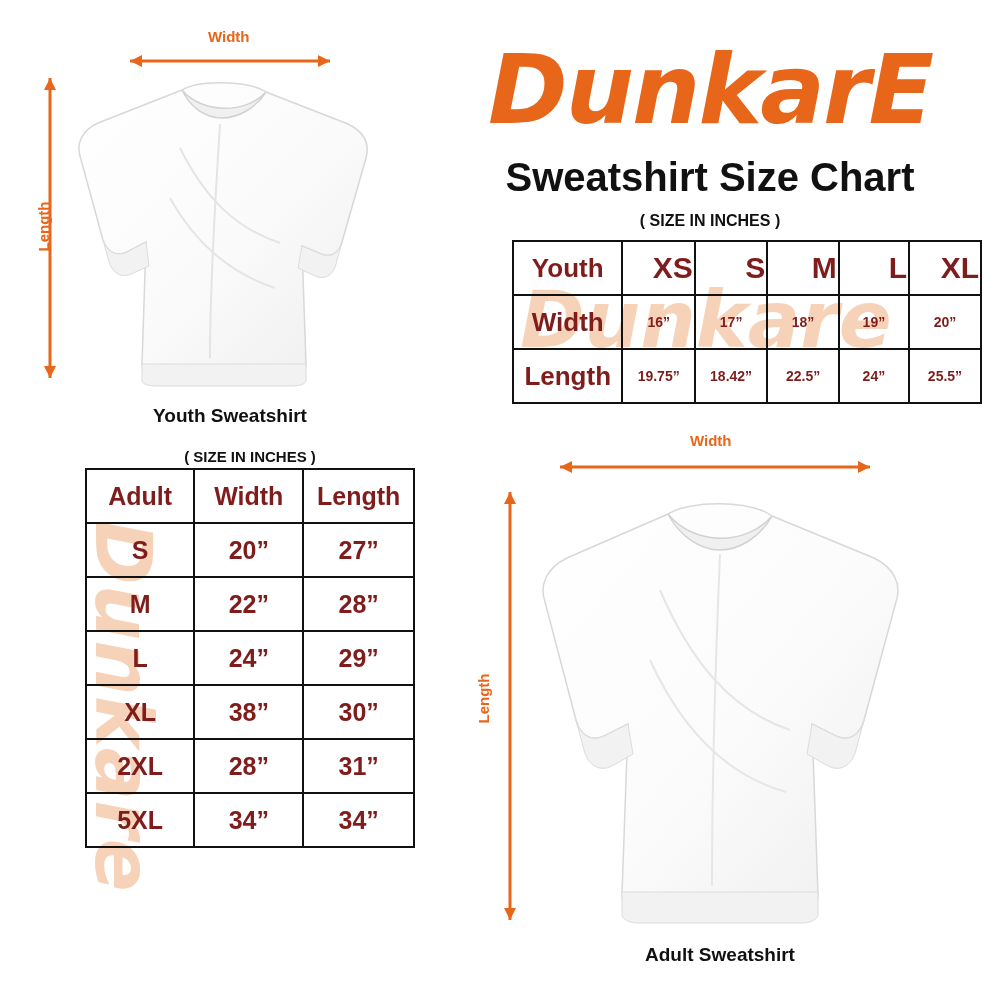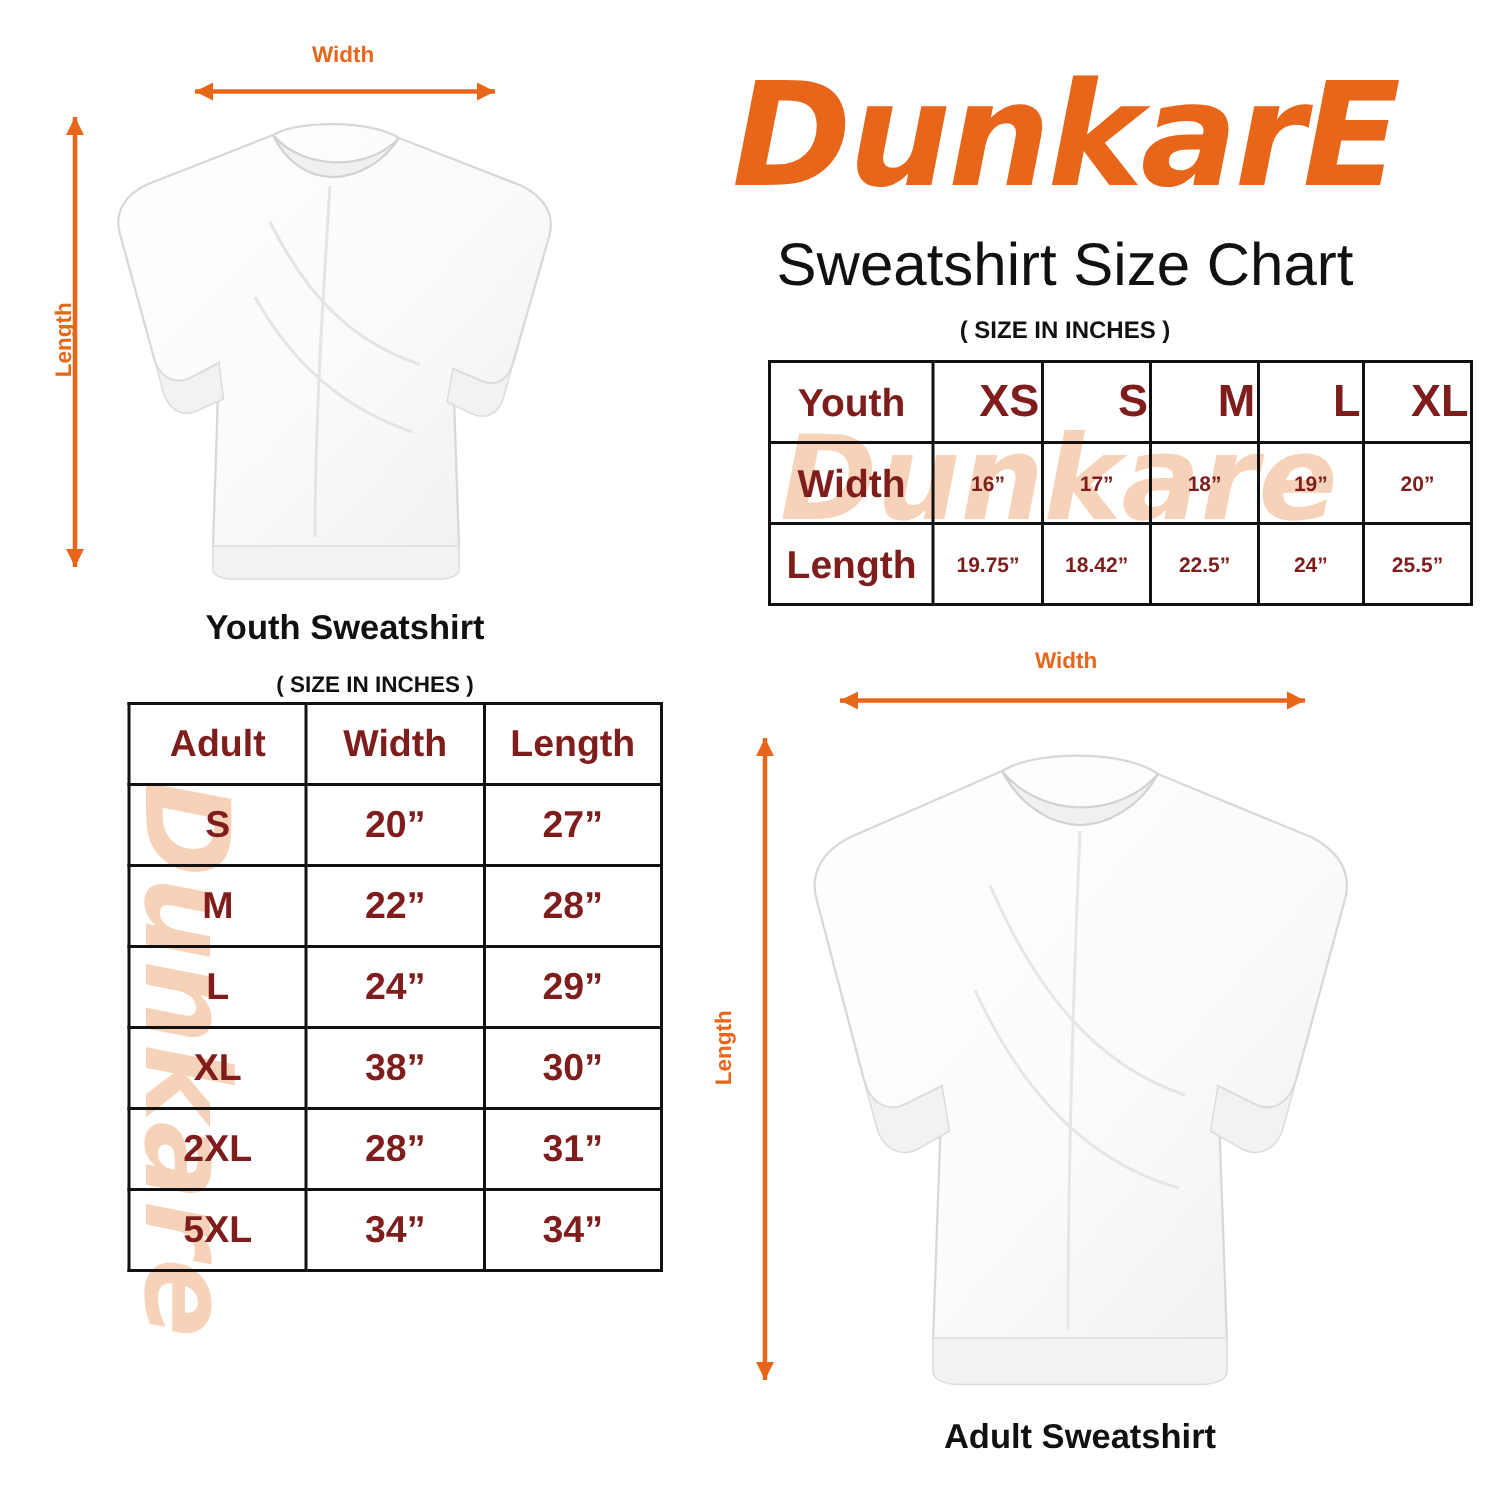--- a/index.html
+++ b/index.html
@@ -33,21 +33,21 @@
     text-align: center;
     white-space: nowrap;
   }
   #chart-title {
     position: absolute;
     left: 430px;
     top: 155px;
     width: 560px;
     text-align: center;
     font-size: 40px;
-    font-weight: normal;
+    font-weight: bold;
     color: #111;
     white-space: nowrap;
   }
   #youth-units {
     position: absolute;
     left: 430px;
     top: 212px;
     width: 560px;
     text-align: center;
     font-size: 16px;
@@ -95,21 +95,21 @@
   #youth-table td.val {
     width: 72px;
     font-size: 14px;
   }
   #youth-table tr.hdr td.val { font-size: 30px; text-align: right; }
 
   #adult-table {
     position: absolute;
     left: 85px;
     top: 468px;
-    width: 357px;
+    width: 330px;
     border-radius: 30px;
   }
   #adult-table td {
     height: 50px;
     font-size: 25px;
   }
   #adult-table td.c0 { width: 110px; }
   #adult-table td.c1 { width: 110px; }
   #adult-table td.c2 { width: 110px; }
   #adult-table tr.hdr td { font-size: 25px; }
@@ -135,21 +135,21 @@
     top: 520px;
     font-size: 78px;
     transform: rotate(90deg);
     transform-origin: left top;
   }
 
   
   .shirt-wrap { position: absolute; }
   .caption {
     position: absolute;
-    font-size: 23px;
+    font-size: 19px;
     font-weight: bold;
     color: #111;
     text-align: center;
     white-space: nowrap;
   }
 
   
   .measure-label {
     position: absolute;
     color: #E8661A;

